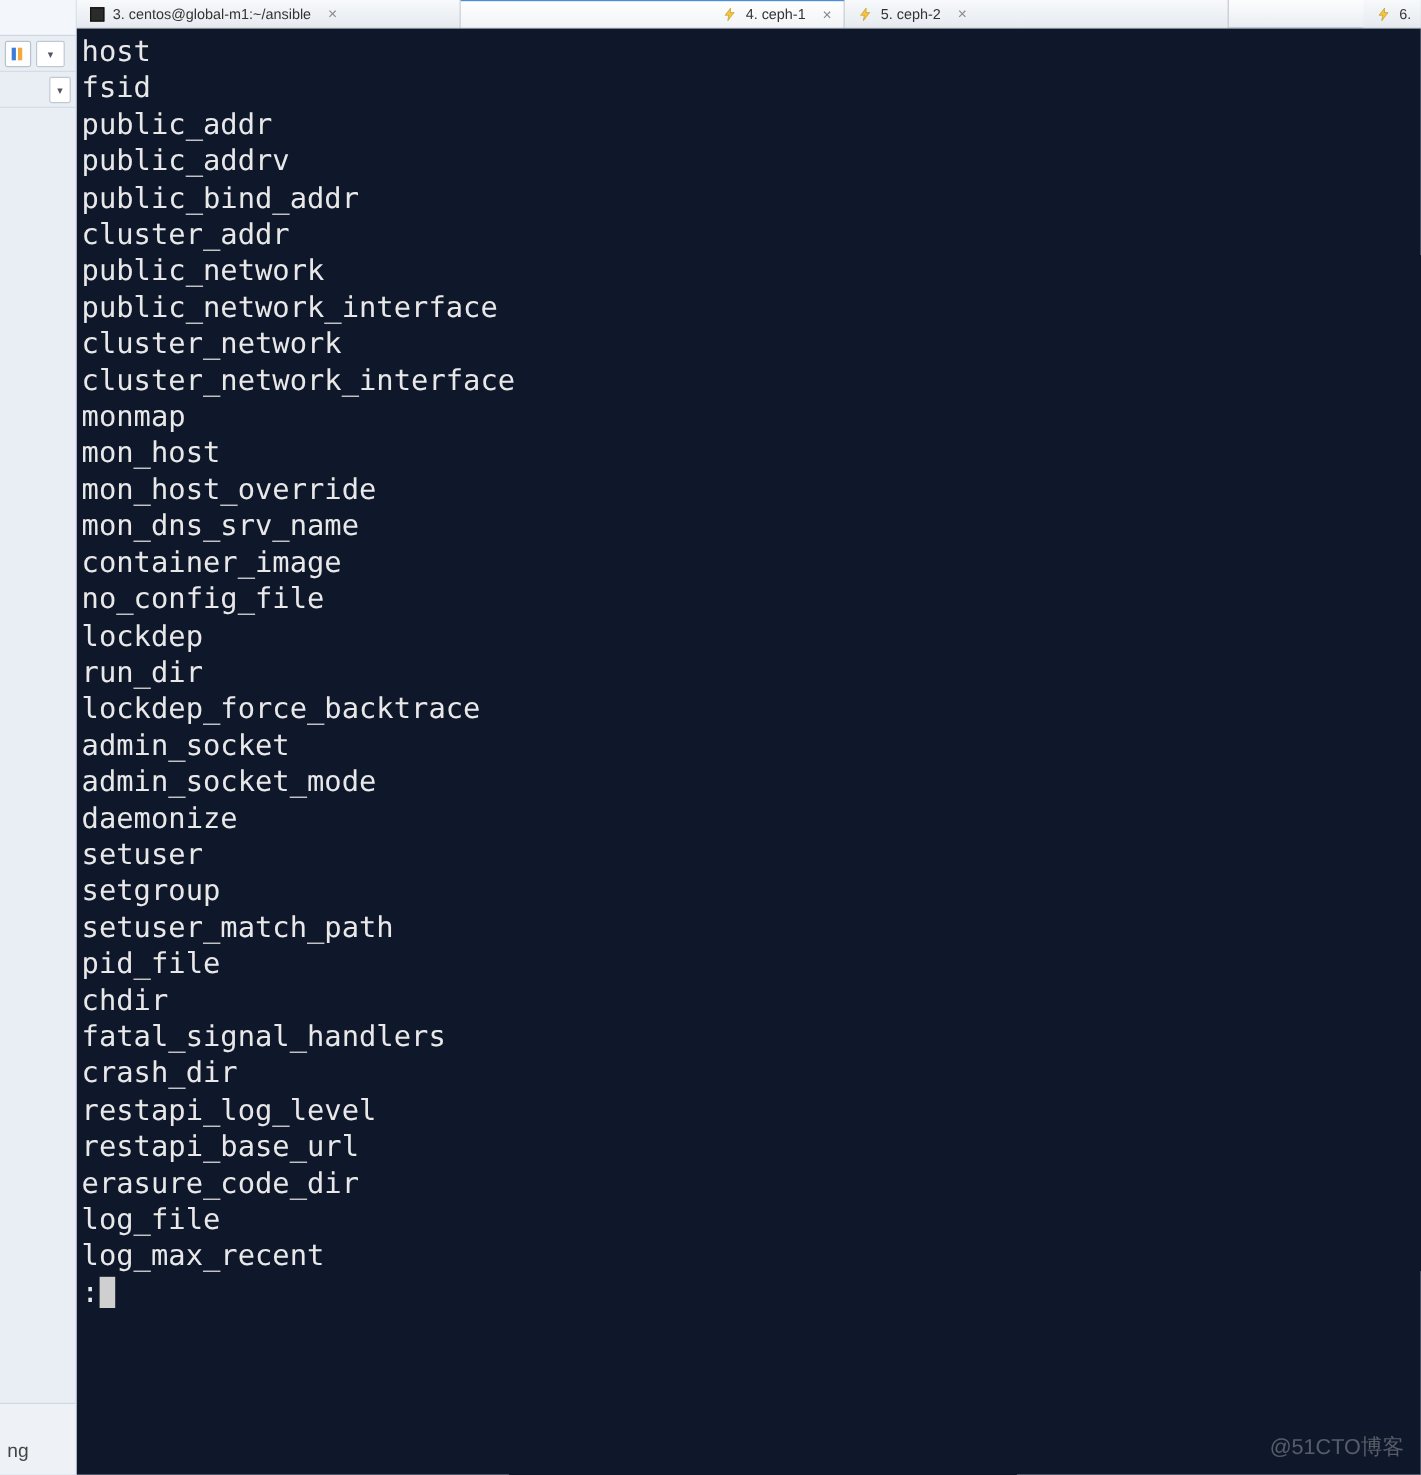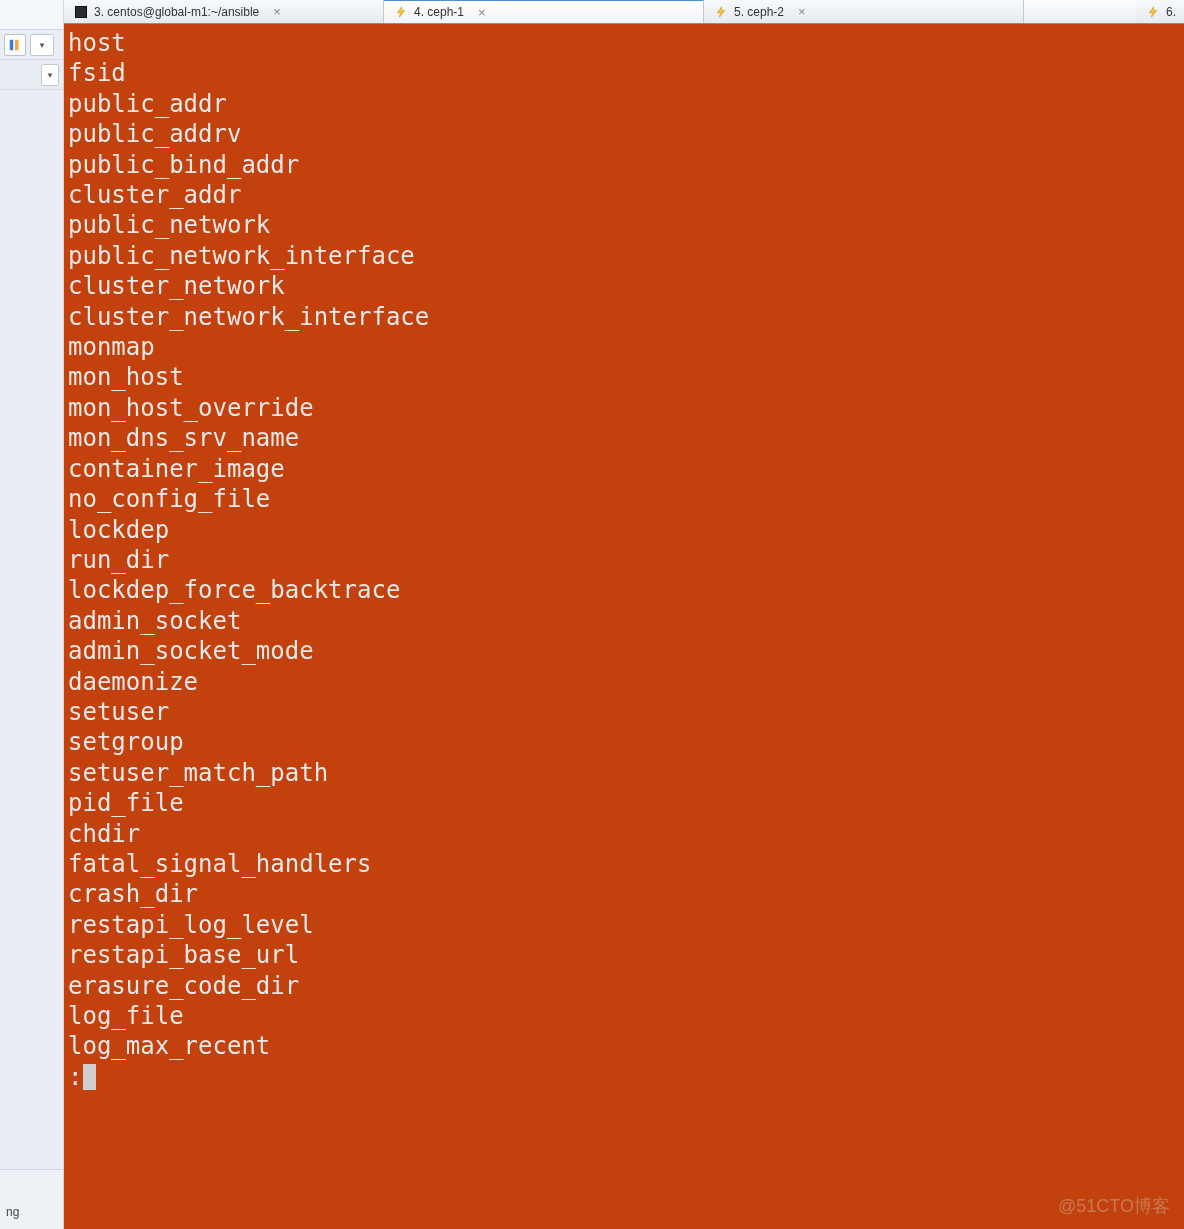--- a/index.html
+++ b/index.html
@@ -7,37 +7,37 @@
   body { background: #dbe8f7; display: flex; }
 
   
   .left-strip { width: 64px; height: 100%; background: #e9eef5; border-right: 1px solid #cfd6df; display: flex; flex-direction: column; }
   .ls-top { height: 30px; border-bottom: 1px solid #cfd6df; background: #f3f6fa; }
   .ls-icon-row { height: 30px; display: flex; align-items: center; gap: 4px; padding: 3px 4px; border-bottom: 1px solid #d6dce3; }
   .ls-icon { width: 22px; height: 22px; border: 1px solid #b7c2cf; background: #fefefe; border-radius: 2px; display: flex; align-items: center; justify-content: center; }
   .ls-icon svg { width: 14px; height: 14px; }
   .ls-drop { width: 24px; height: 22px; border: 1px solid #c0c9d3; background: #fff; border-radius: 2px; display:flex; align-items:center; justify-content:center; font-size:9px; color:#556; }
   .ls-spacer { flex: 1; }
-  .ls-bottom { height: 60px; border-top: 1px solid #cfd6df; background:#eef2f7; display:flex; align-items:flex-end; padding:6px 6px 10px; font-size:12px; color:#444; }
+  .ls-bottom { height: 60px; border-top: 1px solid #cfd6df; background:#eef2f7; display:flex; align-items:flex-end; padding:6px 6px 10px; font-size:16px; color:#444; }
 
   
   .main { flex: 1; display: flex; flex-direction: column; height: 100%; }
 
   
   .tabbar { height: 24px; background: linear-gradient(#fdfdfd,#e9edf2); border-bottom: 1px solid #8a8f95; display: flex; align-items: stretch; font-size: 12px; color: #333; user-select: none; }
   .tab { display: flex; align-items: center; gap: 6px; padding: 0 10px; border-right: 1px solid #c2c8cf; background: linear-gradient(#f7f9fb,#e6eaef); position: relative; min-width: 0; }
-  .tab.active { background: linear-gradient(#ffffff,#f1f3f6); border-top: 2px solid #4a90d9; margin-top: -1px; }
+  .tab.active { background: linear-gradient(#ffffff,#f1f3f6); border-top: 2px solid #4a90d9; margin-top: -1px; justify-content: flex-end; }
   .tab .ticon { width: 14px; height: 14px; display:inline-flex; align-items:center; justify-content:center; }
   .tab .tlabel { white-space: nowrap; overflow: hidden; text-overflow: ellipsis; }
   .tab .tclose { margin-left: 8px; color:#888; font-size:13px; line-height:1; cursor:pointer; }
   .tab.partial-right { padding-right: 4px; border-right: none; }
   .tab-spacer { flex:1; }
 
   
-  .terminal { flex: 1; background: #c2410c; color: #e8e8e8; font-family: "DejaVu Sans Mono","Menlo","Consolas",monospace; font-size: 24px; line-height: 30.4px; padding: 4px 4px 16px 4px; overflow: hidden; position: relative; }
+  .terminal { flex: 1; background: #0f172a; color: #e8e8e8; font-family: "DejaVu Sans Mono","Menlo","Consolas",monospace; font-size: 24px; line-height: 30.4px; padding: 4px 4px 16px 4px; overflow: hidden; position: relative; }
   .term-line { white-space: pre; }
   .prompt-row { display: flex; align-items: center; }
   .cursor { display:inline-block; width: 13px; height: 26px; background:#cfcfcf; margin-left: 1px; vertical-align: -4px; }
 
   
   .watermark { position: absolute; right: 14px; bottom: 8px; font-size: 18px; color: rgba(220,220,220,0.35); font-family: Arial, sans-serif; pointer-events:none; }
 
   
   .icon-term { width:12px; height:12px; background:#2b2b2b; border:1px solid #111; }
   

